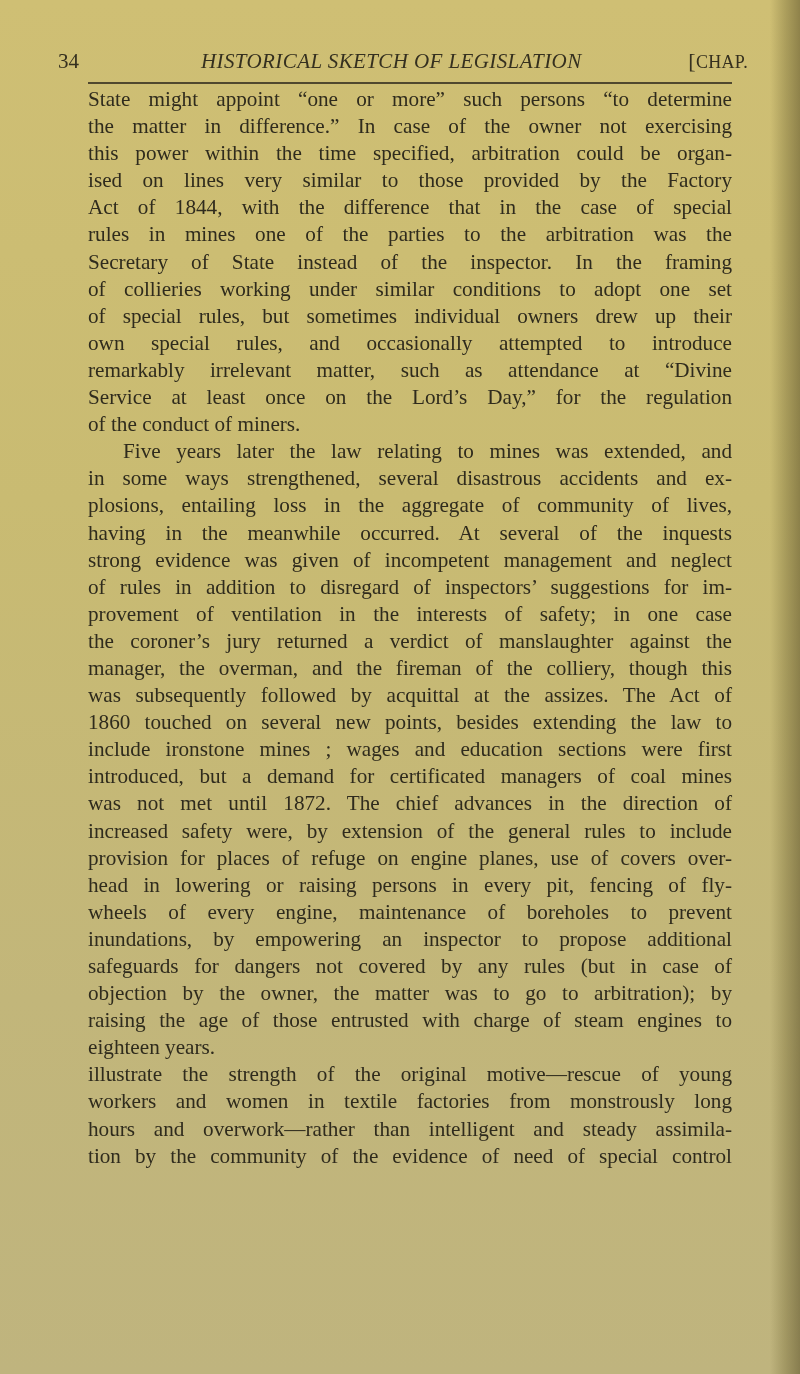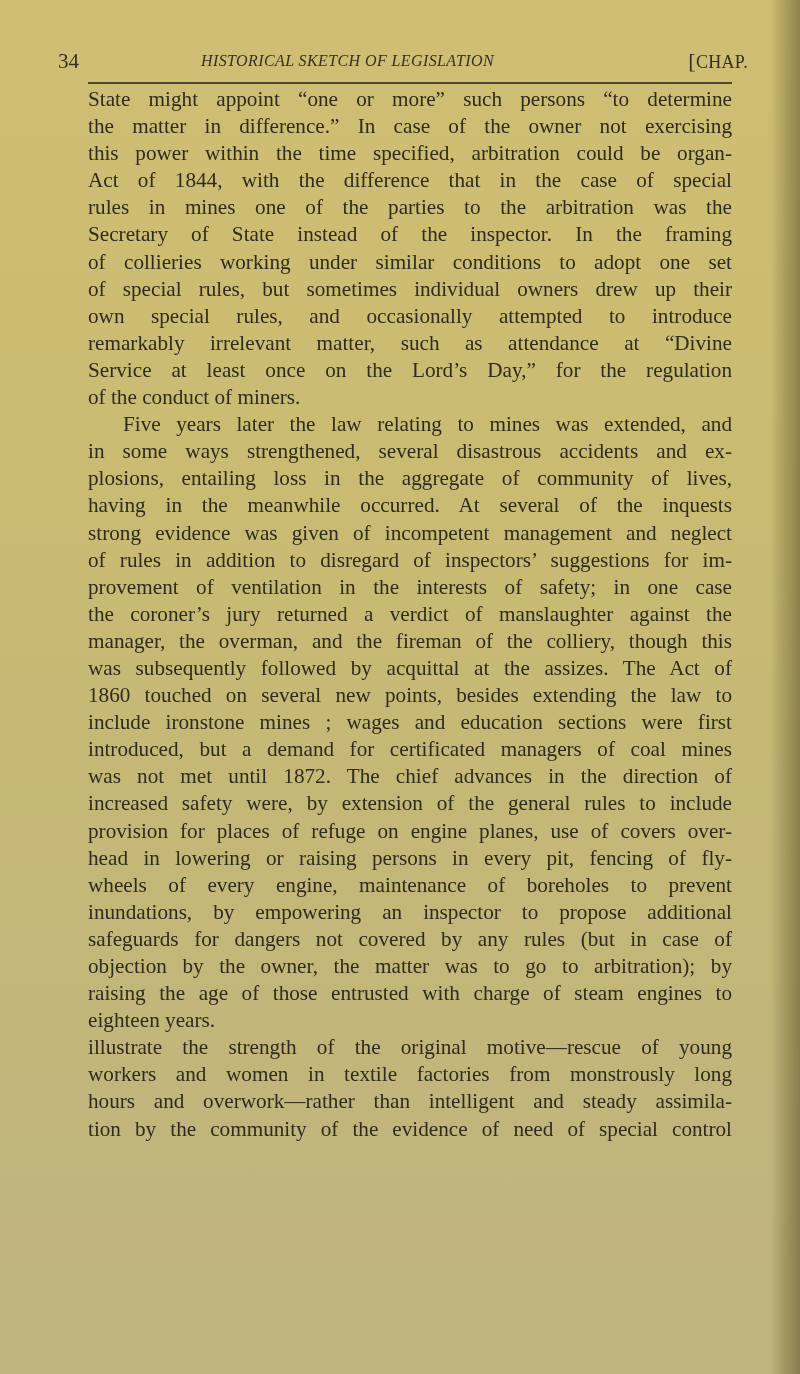--- a/index.html
+++ b/index.html
@@ -40,21 +40,21 @@
       left: 0;
       top: 0;
       font-size: 21px;
     }
     .running-title {
       position: absolute;
       left: 143px;
       top: 0;
       font-style: italic;
       letter-spacing: 0.4px;
-      font-size: 16px;
+      font-size: 21px;
     }
     .chapter-mark {
       position: absolute;
       right: 18px;
       top: 0;
       font-size: 18px;
       letter-spacing: 0.3px;
     }
     .chapter-mark .bracket {
       font-size: 22px;
@@ -108,20 +108,21 @@
     <span class="chapter-mark"><span class="bracket">[</span><span>CHAP.</span></span>
   </div>
 
   <div class="head-rule"></div>
 
   <div class="body-text">
     <p>
       <span class="line">State might appoint “one or more” such persons “to determine</span>
       <span class="line">the matter in difference.” In case of the owner not exercising</span>
       <span class="line">this power within the time specified, arbitration could be organ-</span>
+      <span class="line">ised on lines very similar to those provided by the Factory</span>
       <span class="line">Act of 1844, with the difference that in the case of special</span>
       <span class="line">rules in mines one of the parties to the arbitration was the</span>
       <span class="line">Secretary of State instead of the inspector. In the framing</span>
       <span class="line">of collieries working under similar conditions to adopt one set</span>
       <span class="line">of special rules, but sometimes individual owners drew up their</span>
       <span class="line">own special rules, and occasionally attempted to introduce</span>
       <span class="line">remarkably irrelevant matter, such as attendance at “Divine</span>
       <span class="line">Service at least once on the Lord’s Day,” for the regulation</span>
       <span class="line last">of the conduct of miners.</span>
     </p>

